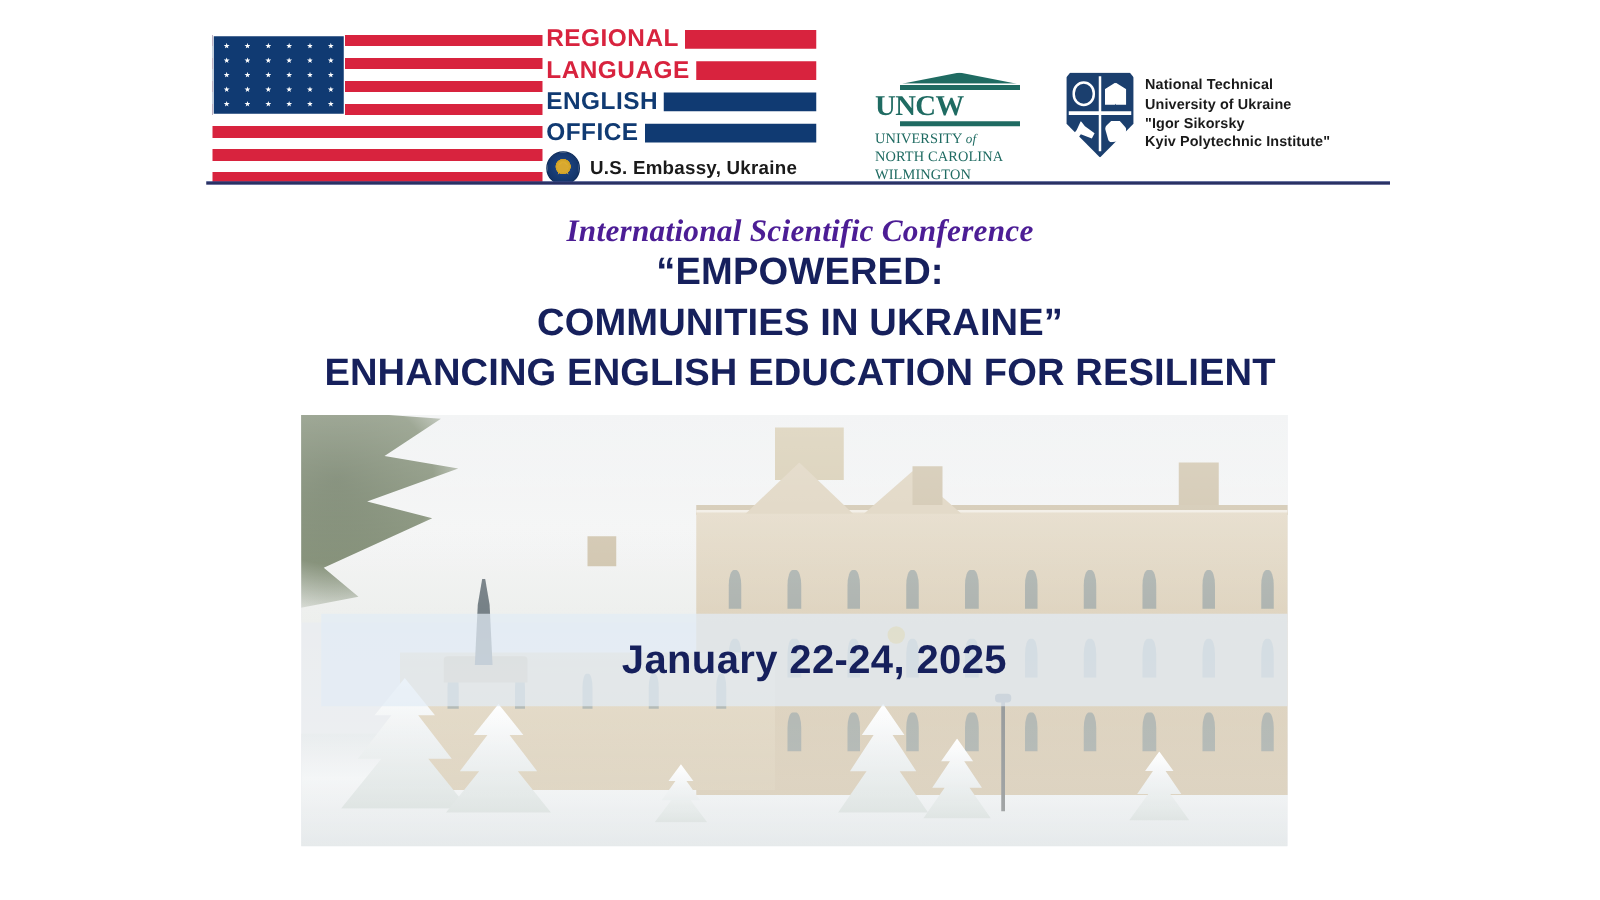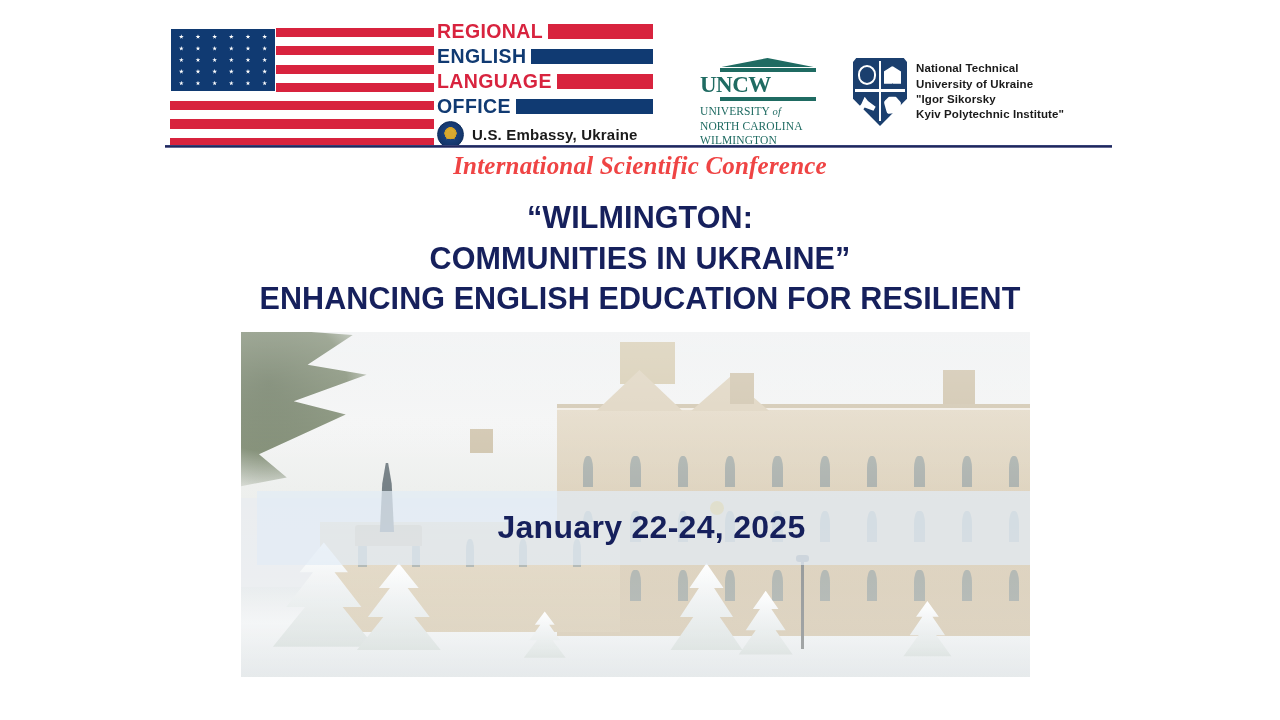--- a/index.html
+++ b/index.html
@@ -279,28 +279,28 @@
     top: 145px;
     width: 947px;
     height: 3px;
     background: linear-gradient(to bottom, #3c4a86 0%, #1d2455 55%, #8e93bb 100%);
   }
 
   
   .subtitle {
     position: absolute;
     left: 0;
-    top: 152px;
+    top: 172px;
     width: 1280px;
     text-align: center;
     font-family: "Liberation Serif", serif;
     font-style: italic;
     font-weight: bold;
     font-size: 25px;
-    color: #ef4444;
+    color: #4c1d95;
     letter-spacing: 0.2px;
   }
   .main-title {
     position: absolute;
     left: 140px;
     top: 197px;
     width: 1000px;
     text-align: center;
     font-family: "Liberation Sans", sans-serif;
     font-weight: bold;
@@ -550,26 +550,26 @@
           </div>
         </div>
       </div>
 
       <div class="relo-words">
         <div class="relo-line">
           <span class="relo-word red">REGIONAL</span>
           <span class="relo-block red"></span>
         </div>
         <div class="relo-line">
+          <span class="relo-word red">LANGUAGE</span>
+          <span class="relo-block red"></span>
+        </div>
+        <div class="relo-line">
           <span class="relo-word navy">ENGLISH</span>
           <span class="relo-block navy"></span>
-        </div>
-        <div class="relo-line">
-          <span class="relo-word red">LANGUAGE</span>
-          <span class="relo-block red"></span>
         </div>
         <div class="relo-line">
           <span class="relo-word navy">OFFICE</span>
           <span class="relo-block navy"></span>
         </div>
       </div>
 
       <div class="embassy-row">
         <span class="embassy-seal"></span>
         <span class="embassy-text-wrap">
@@ -611,21 +611,21 @@
         <div>Kyiv Polytechnic Institute"</div>
       </div>
     </div>
   </div>
 
   <div class="divider"></div>
 
   <div class="subtitle">International Scientific Conference</div>
 
   <div class="main-title">
-    <span class="tline">“WILMINGTON:</span>
+    <span class="tline">“EMPOWERED:</span>
     <span class="tline">COMMUNITIES IN UKRAINE”</span>
     <span class="tline">ENHANCING ENGLISH EDUCATION FOR RESILIENT</span>
   </div>
 
   <div class="photo">
     <div class="sky"></div>
     <div class="ground"></div>
 
     <div class="facade-roofline"></div>
     <div class="facade"></div>

